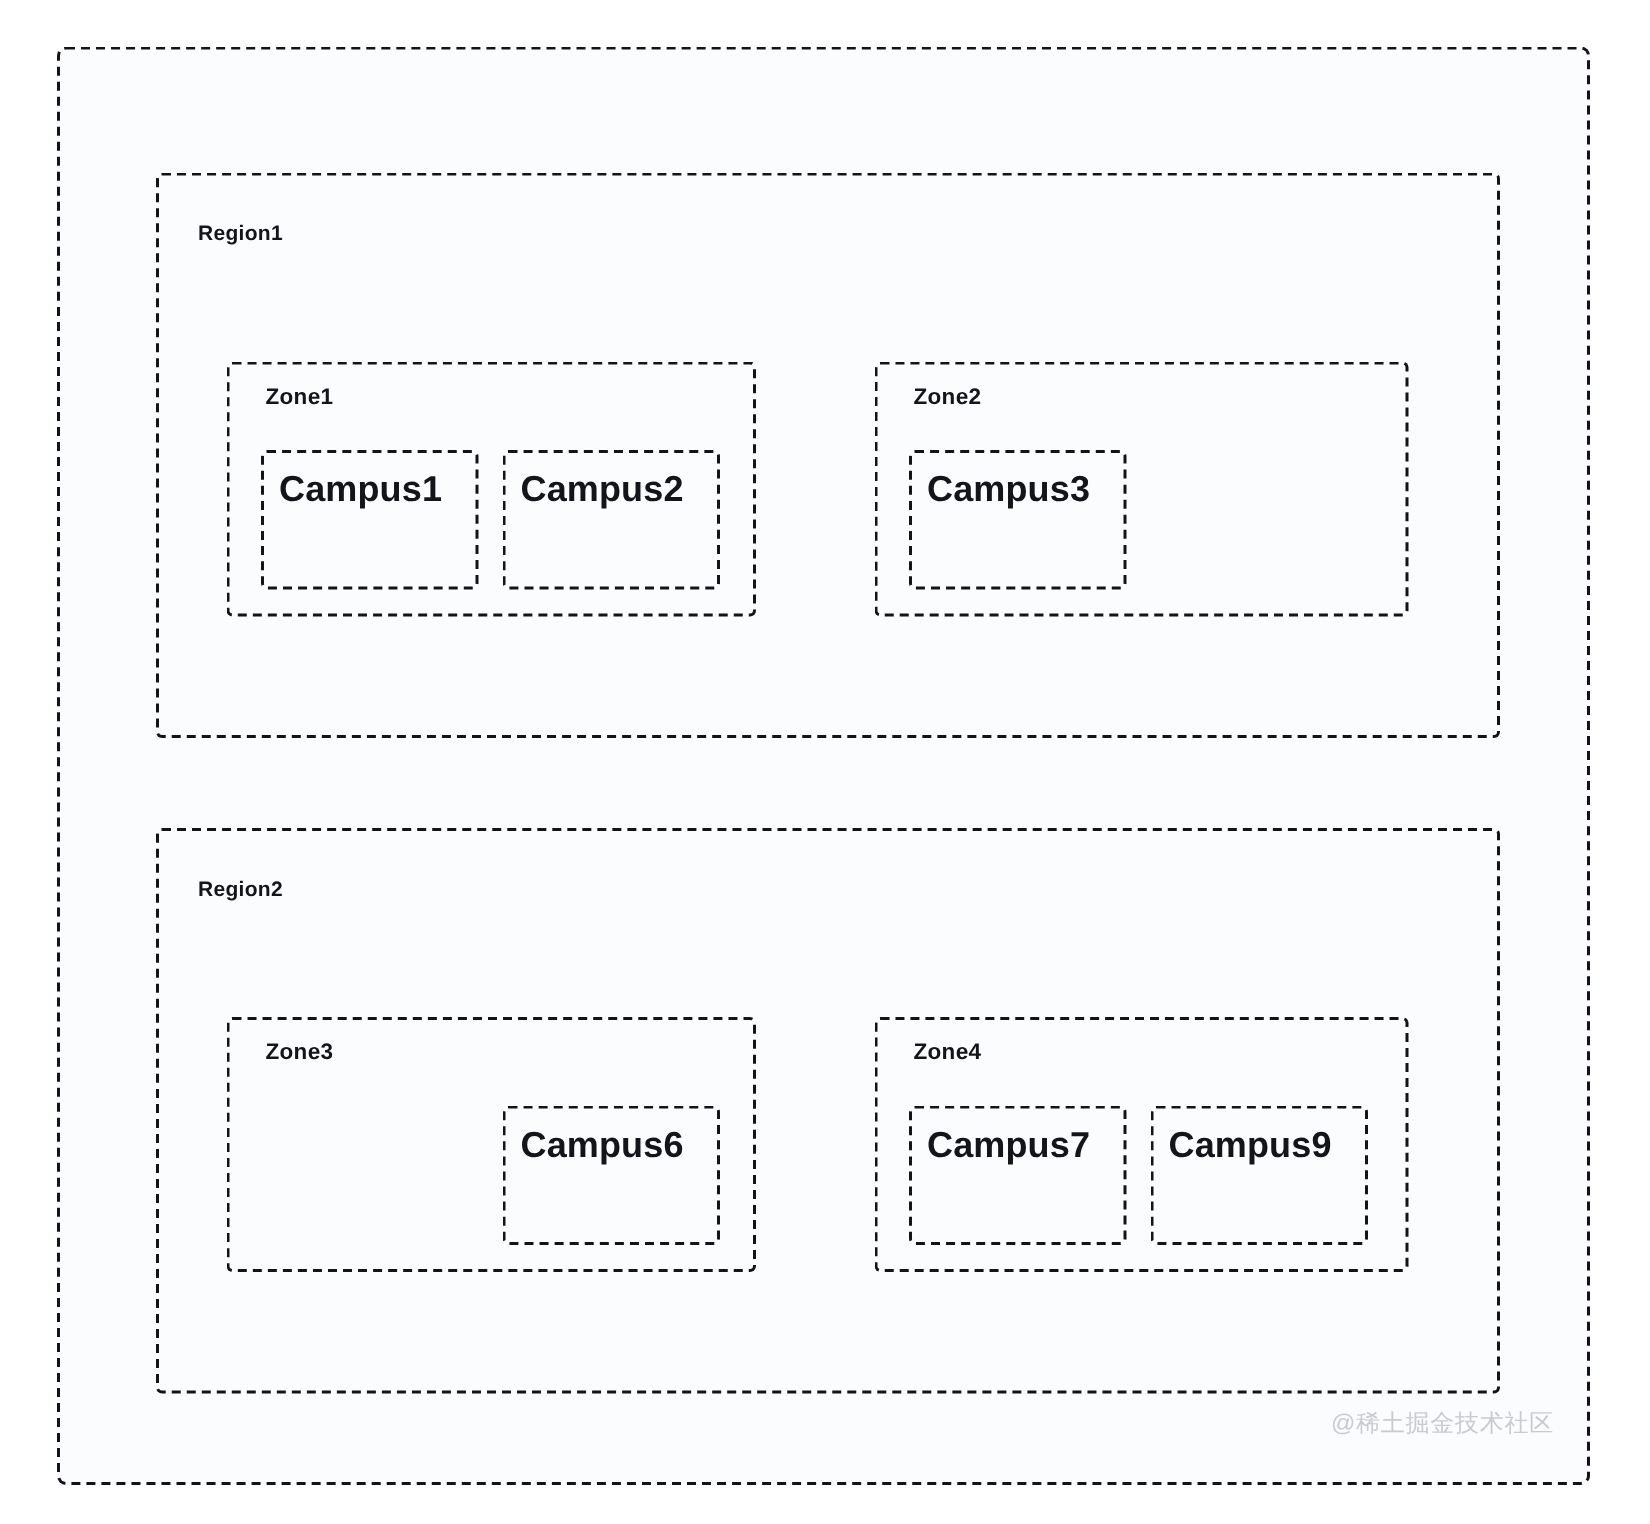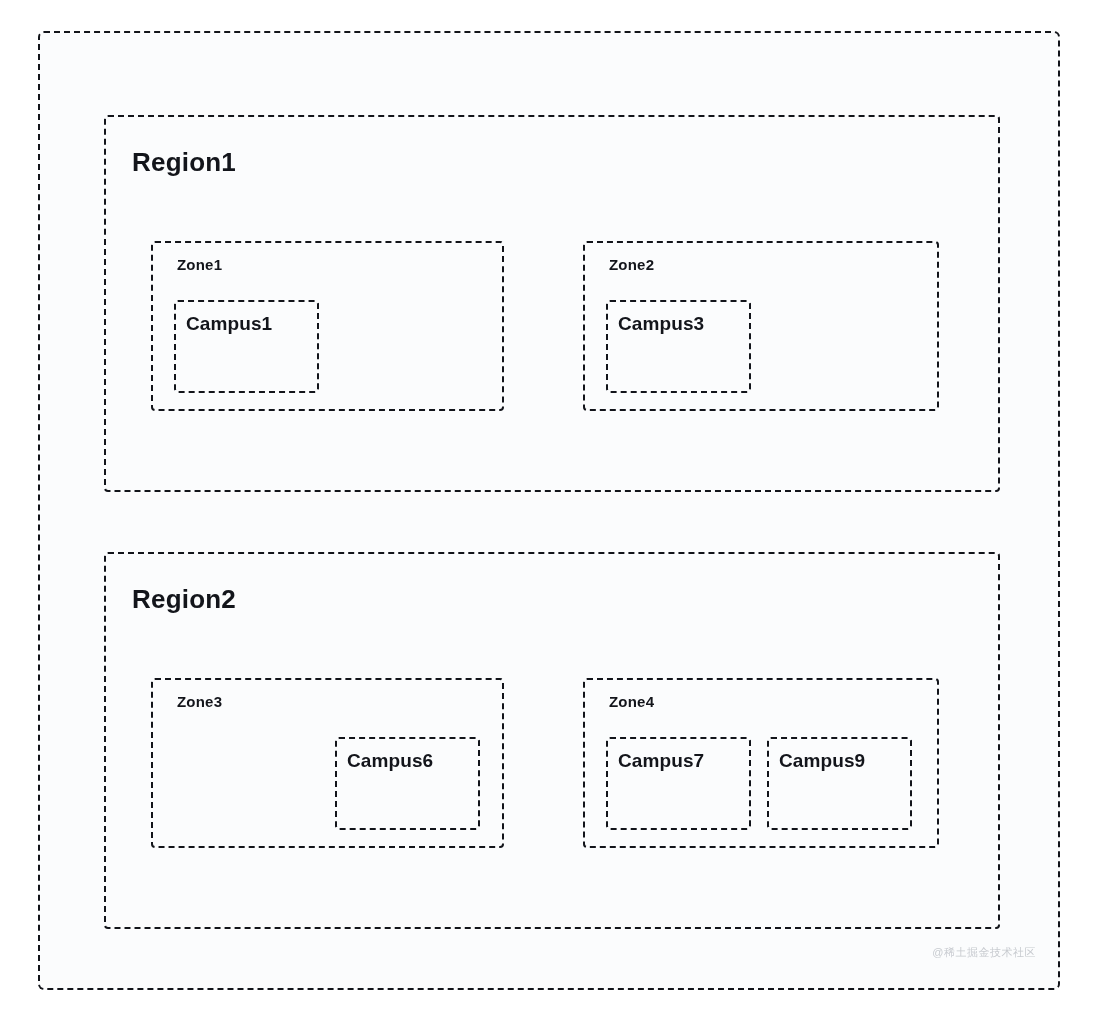--- a/index.html
+++ b/index.html
@@ -38,21 +38,21 @@
     width: 896px;
     border-radius: 4px;
   }
   #region-1 { top: 82px;  height: 377px; }   
   #region-2 { top: 519px; height: 377px; }   
 
   .region-label {
     position: absolute;
     left: 26px;
     top: 30px;
-    font-size: 26px;
+    font-size: 14px;
     font-weight: bold;
     color: #13151b;
     letter-spacing: .2px;
     white-space: nowrap;
   }
 
   
   .zone {
     top: 124px;
     height: 170px;
@@ -79,33 +79,33 @@
     width: 145px;
     border-radius: 4px;
   }
   .campus-a { left: 21px; }
   .campus-b { left: 182px; }
 
   .campus-label {
     position: absolute;
     left: 10px;
     top: 11px;
-    font-size: 19px;
+    font-size: 24px;
     font-weight: bold;
     color: #13151b;
     letter-spacing: .1px;
     white-space: nowrap;
   }
 
   
   #watermark {
     position: absolute;
     right: 22px;
     bottom: 28px;
-    font-size: 11px;
+    font-size: 16px;
     color: #c8cbd0;
     letter-spacing: .5px;
     white-space: nowrap;
     user-select: none;
   }
 </style>
 </head>
 <body>
 
 <div class="dbox" id="root-box">
@@ -113,20 +113,23 @@
   <div class="dbox region" id="region-1">
     <div class="region-label">Region1</div>
 
     <div class="dbox zone zone-left">
       <div class="zone-label">Zone1</div>
 
       <div class="dbox campus campus-a">
         <div class="campus-label">Campus1</div>
       </div>
 
+      <div class="dbox campus campus-b">
+        <div class="campus-label">Campus2</div>
+      </div>
     </div>
 
     <div class="dbox zone zone-right">
       <div class="zone-label">Zone2</div>
 
       <div class="dbox campus campus-a">
         <div class="campus-label">Campus3</div>
       </div>
 
     </div>

